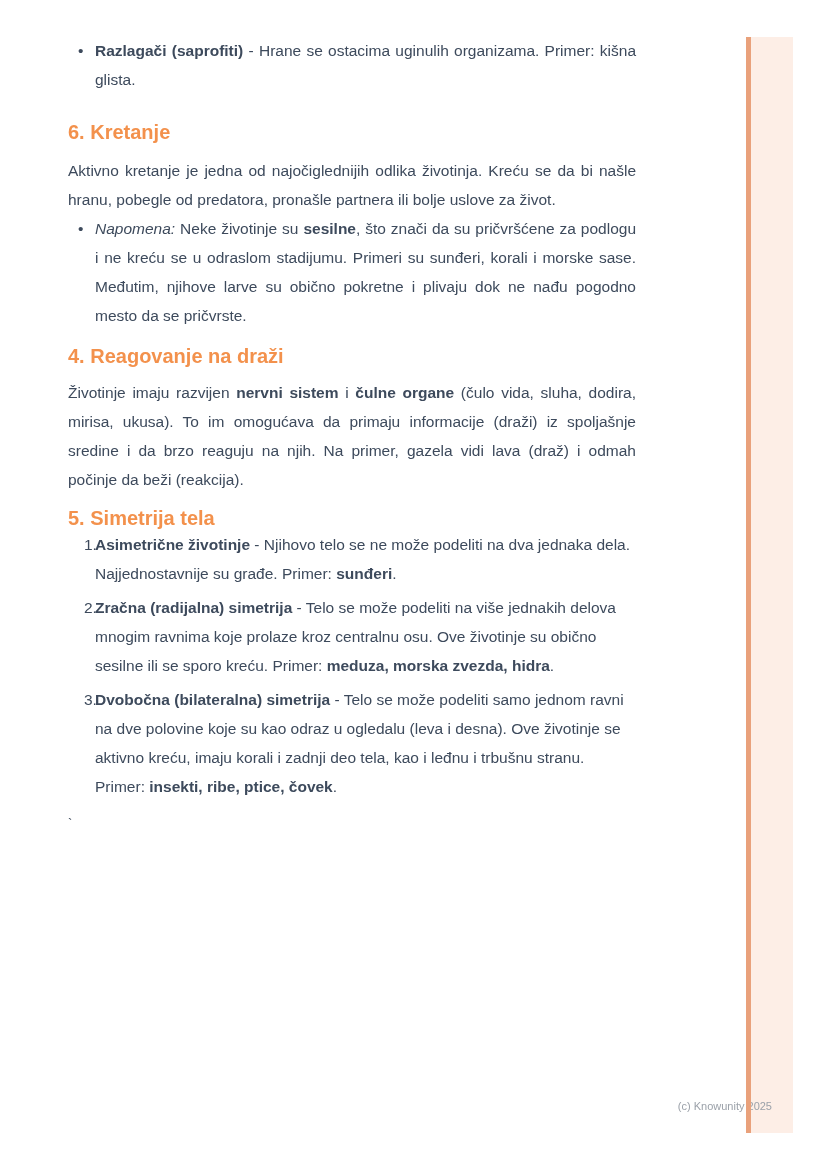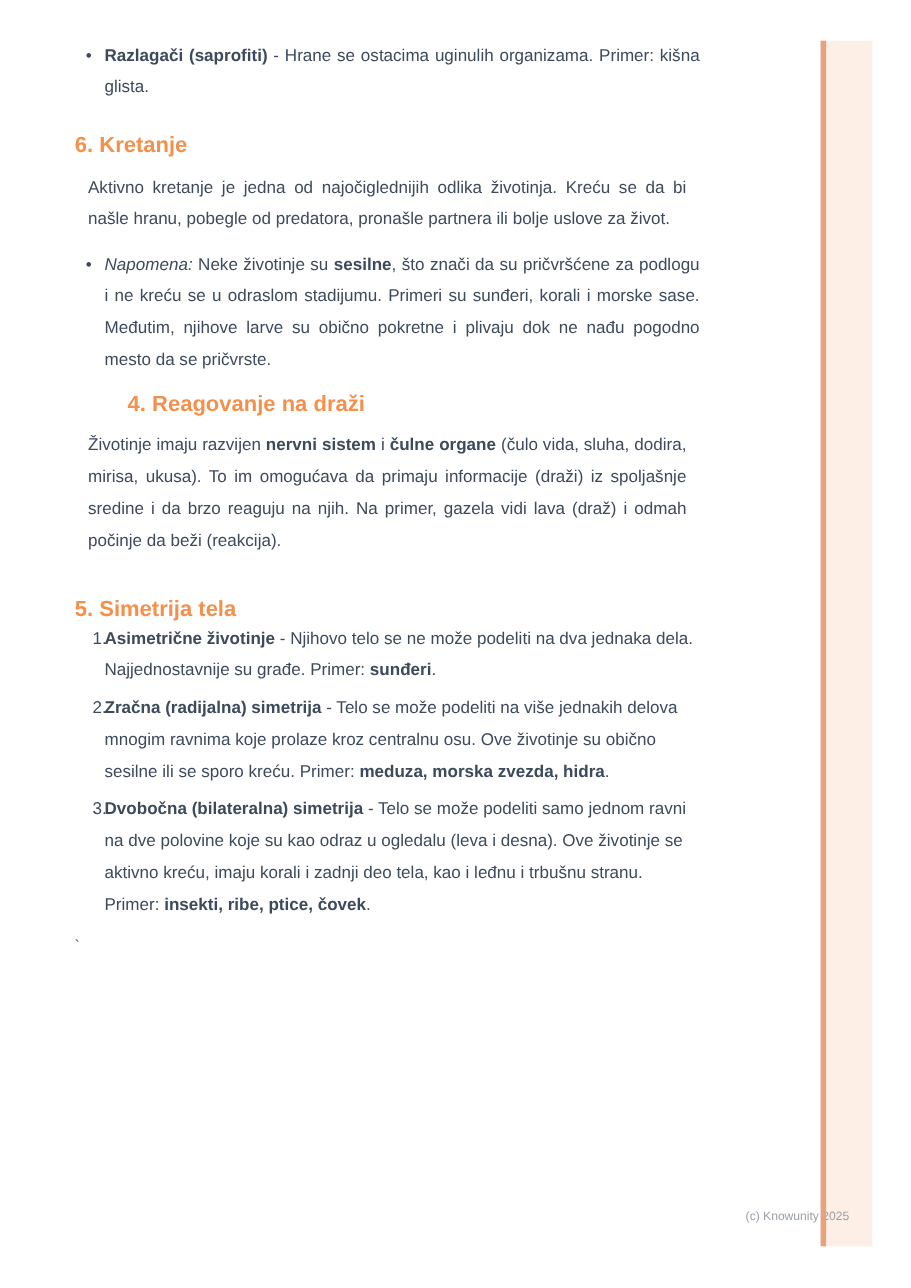--- a/index.html
+++ b/index.html
@@ -24,36 +24,36 @@
   .content {
     position: absolute; left: 68px; top: 0;
     width: 568px; padding-top: 36px;
     font-size: 15.5px; line-height: 29px;
     z-index: 1;
   }
   h2 {
     color: #f3914c; font-size: 20px; line-height: 24px;
     font-weight: bold; margin: 0;
   }
-  p { margin: 12px; }
+  p { margin: 0; }
   .just { text-align: justify; }
   ul.blist, ol.nlist { margin: 0; padding: 0; list-style: none; }
   li { display: flex; align-items: flex-start; }
   .marker {
     flex: 0 0 27px; width: 27px;
     padding-left: 10px; box-sizing: border-box;
   }
   .marker.num { padding-left: 16px; }
   .li-body { flex: 1 1 auto; }
   .h-kretanje  { margin-top: 26px; }
   .p-kretanje  { margin-top: 12px; }
   .note-list   { margin-top: 16px; }
-  .h-drazi     { margin-top: 14px; margin-left: 48px; }
+  .h-drazi     { margin-top: 14px; }
   .p-drazi     { margin-top: 10px; }
-  .h-simetrija { margin-top: 36px; }
+  .h-simetrija { margin-top: 12px; }
   .p-simetrija { margin-top: 12px; }
   .num-list    { margin-top: 16px; }
   .nlist li + li { margin-top: 5px; }
   .stray { margin-top: 8px; font-size: 13px; color: #3d4a5c; }
   .footer {
     position: absolute; top: 1099px; right: 56px;
     font-size: 11px; line-height: 14px;
     color: #9ba1a9; z-index: 1; white-space: nowrap;
   }
 </style>

